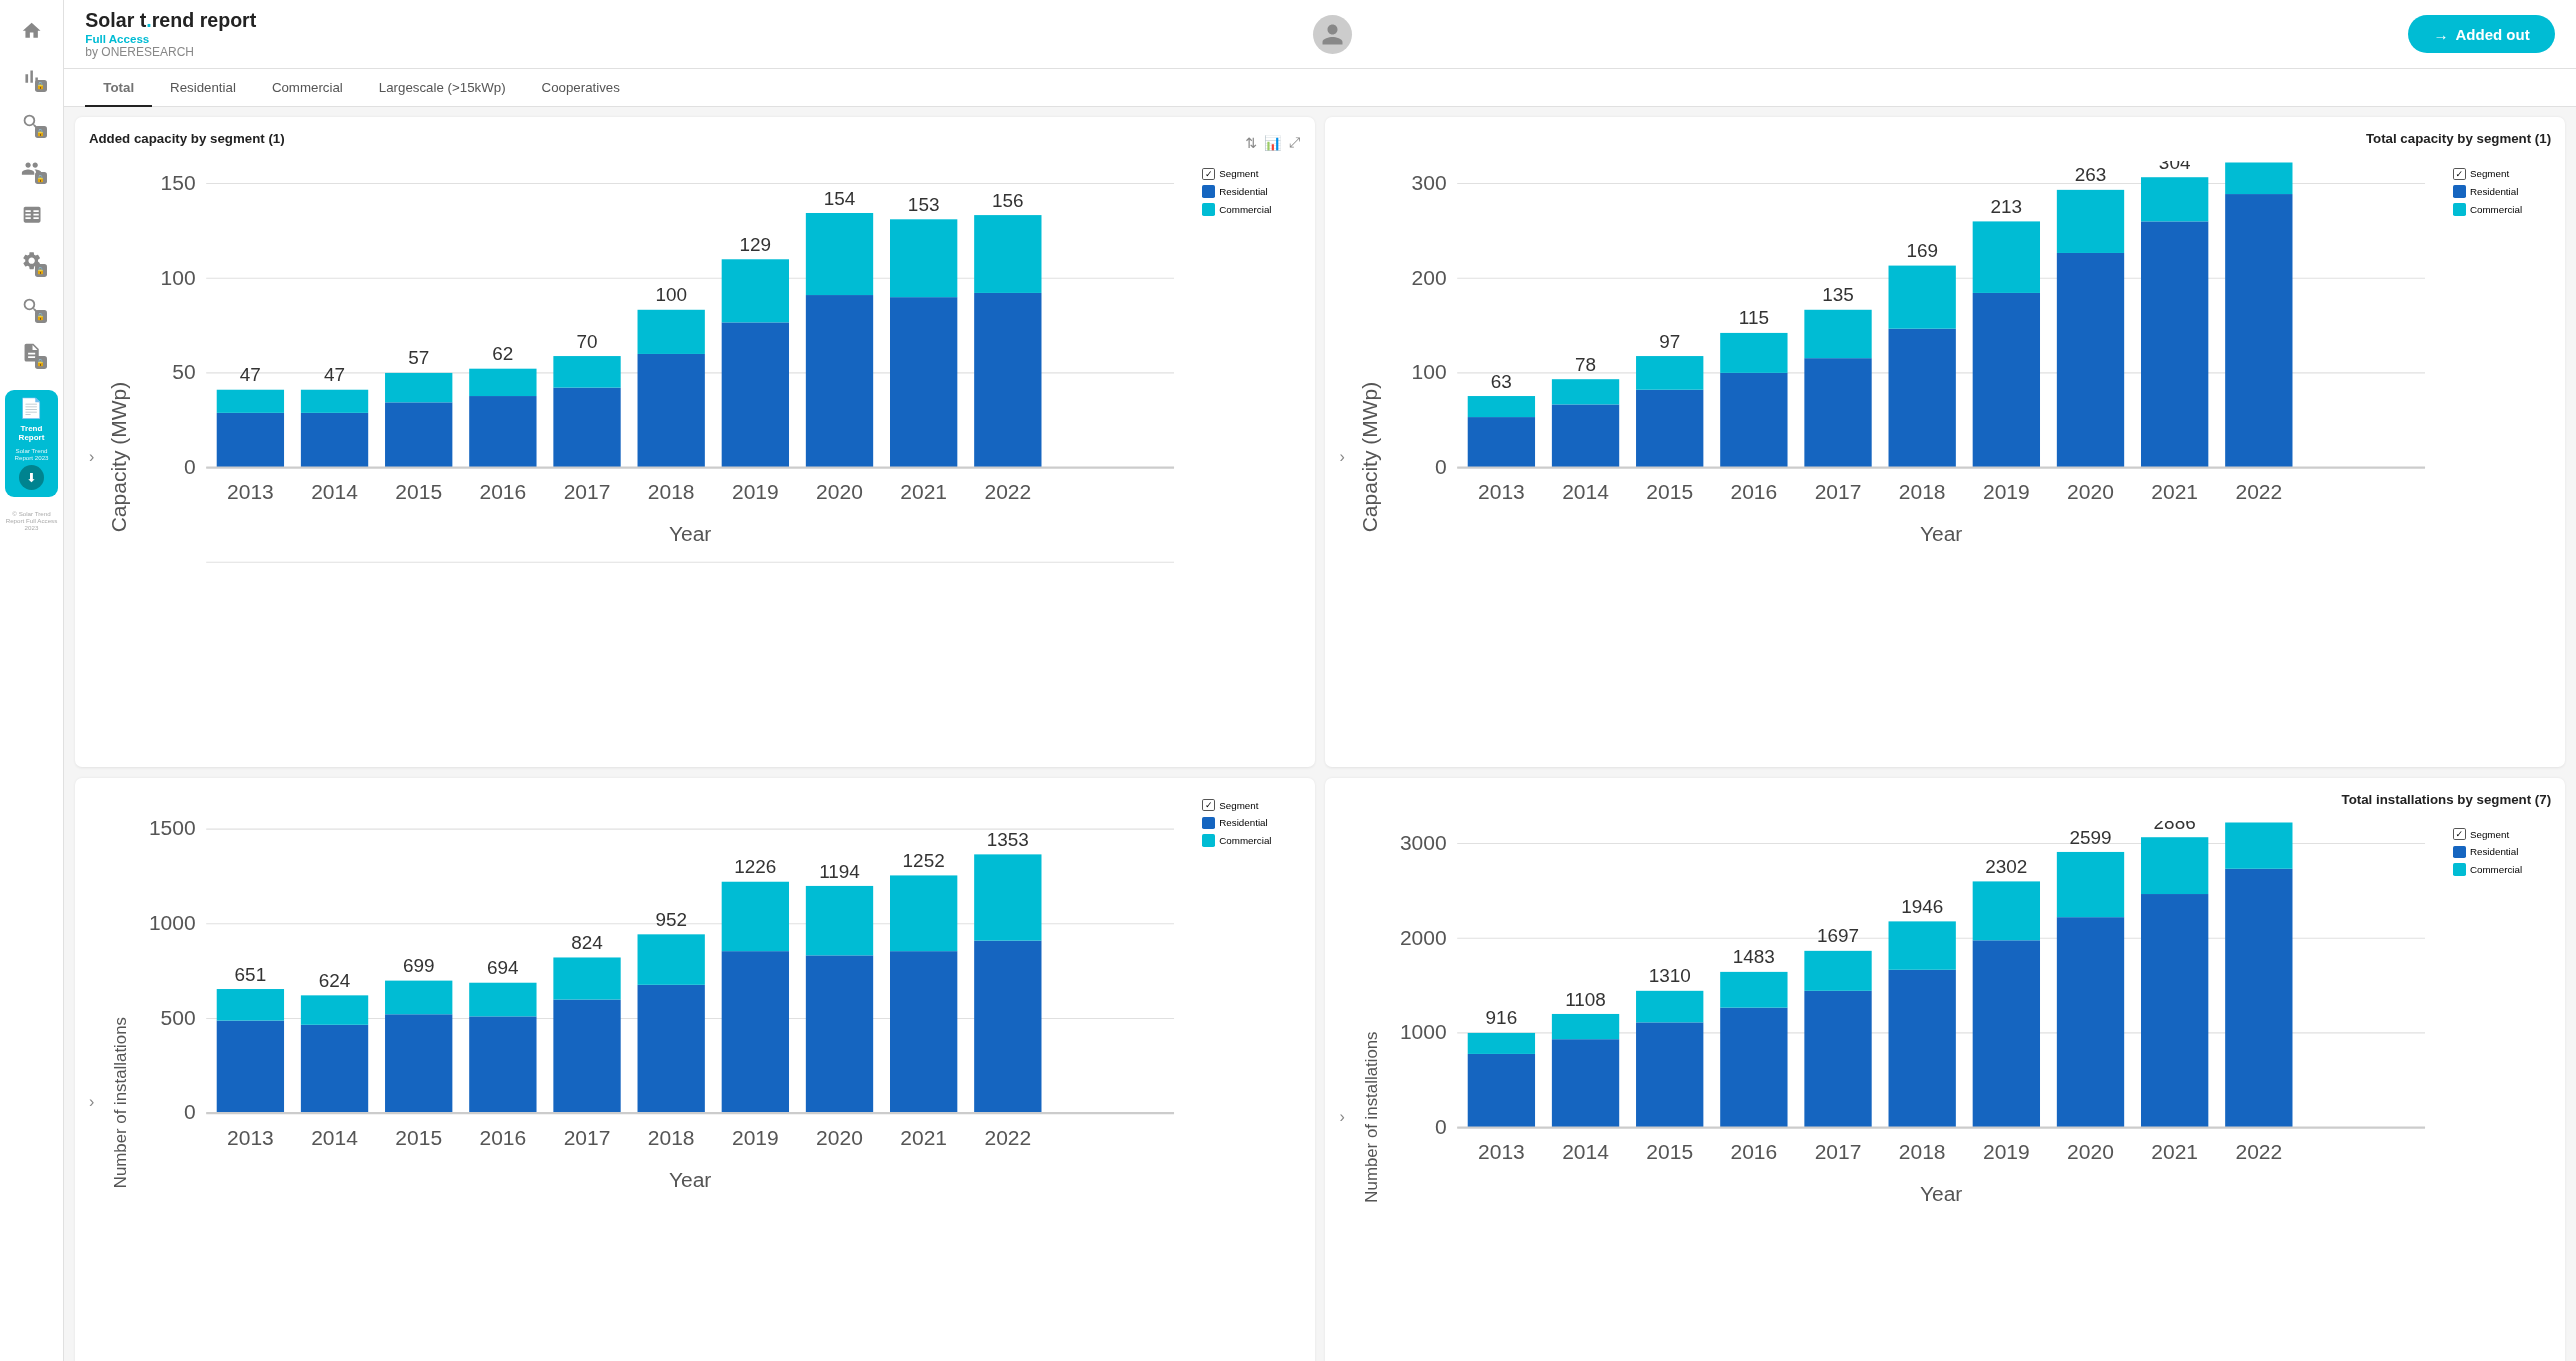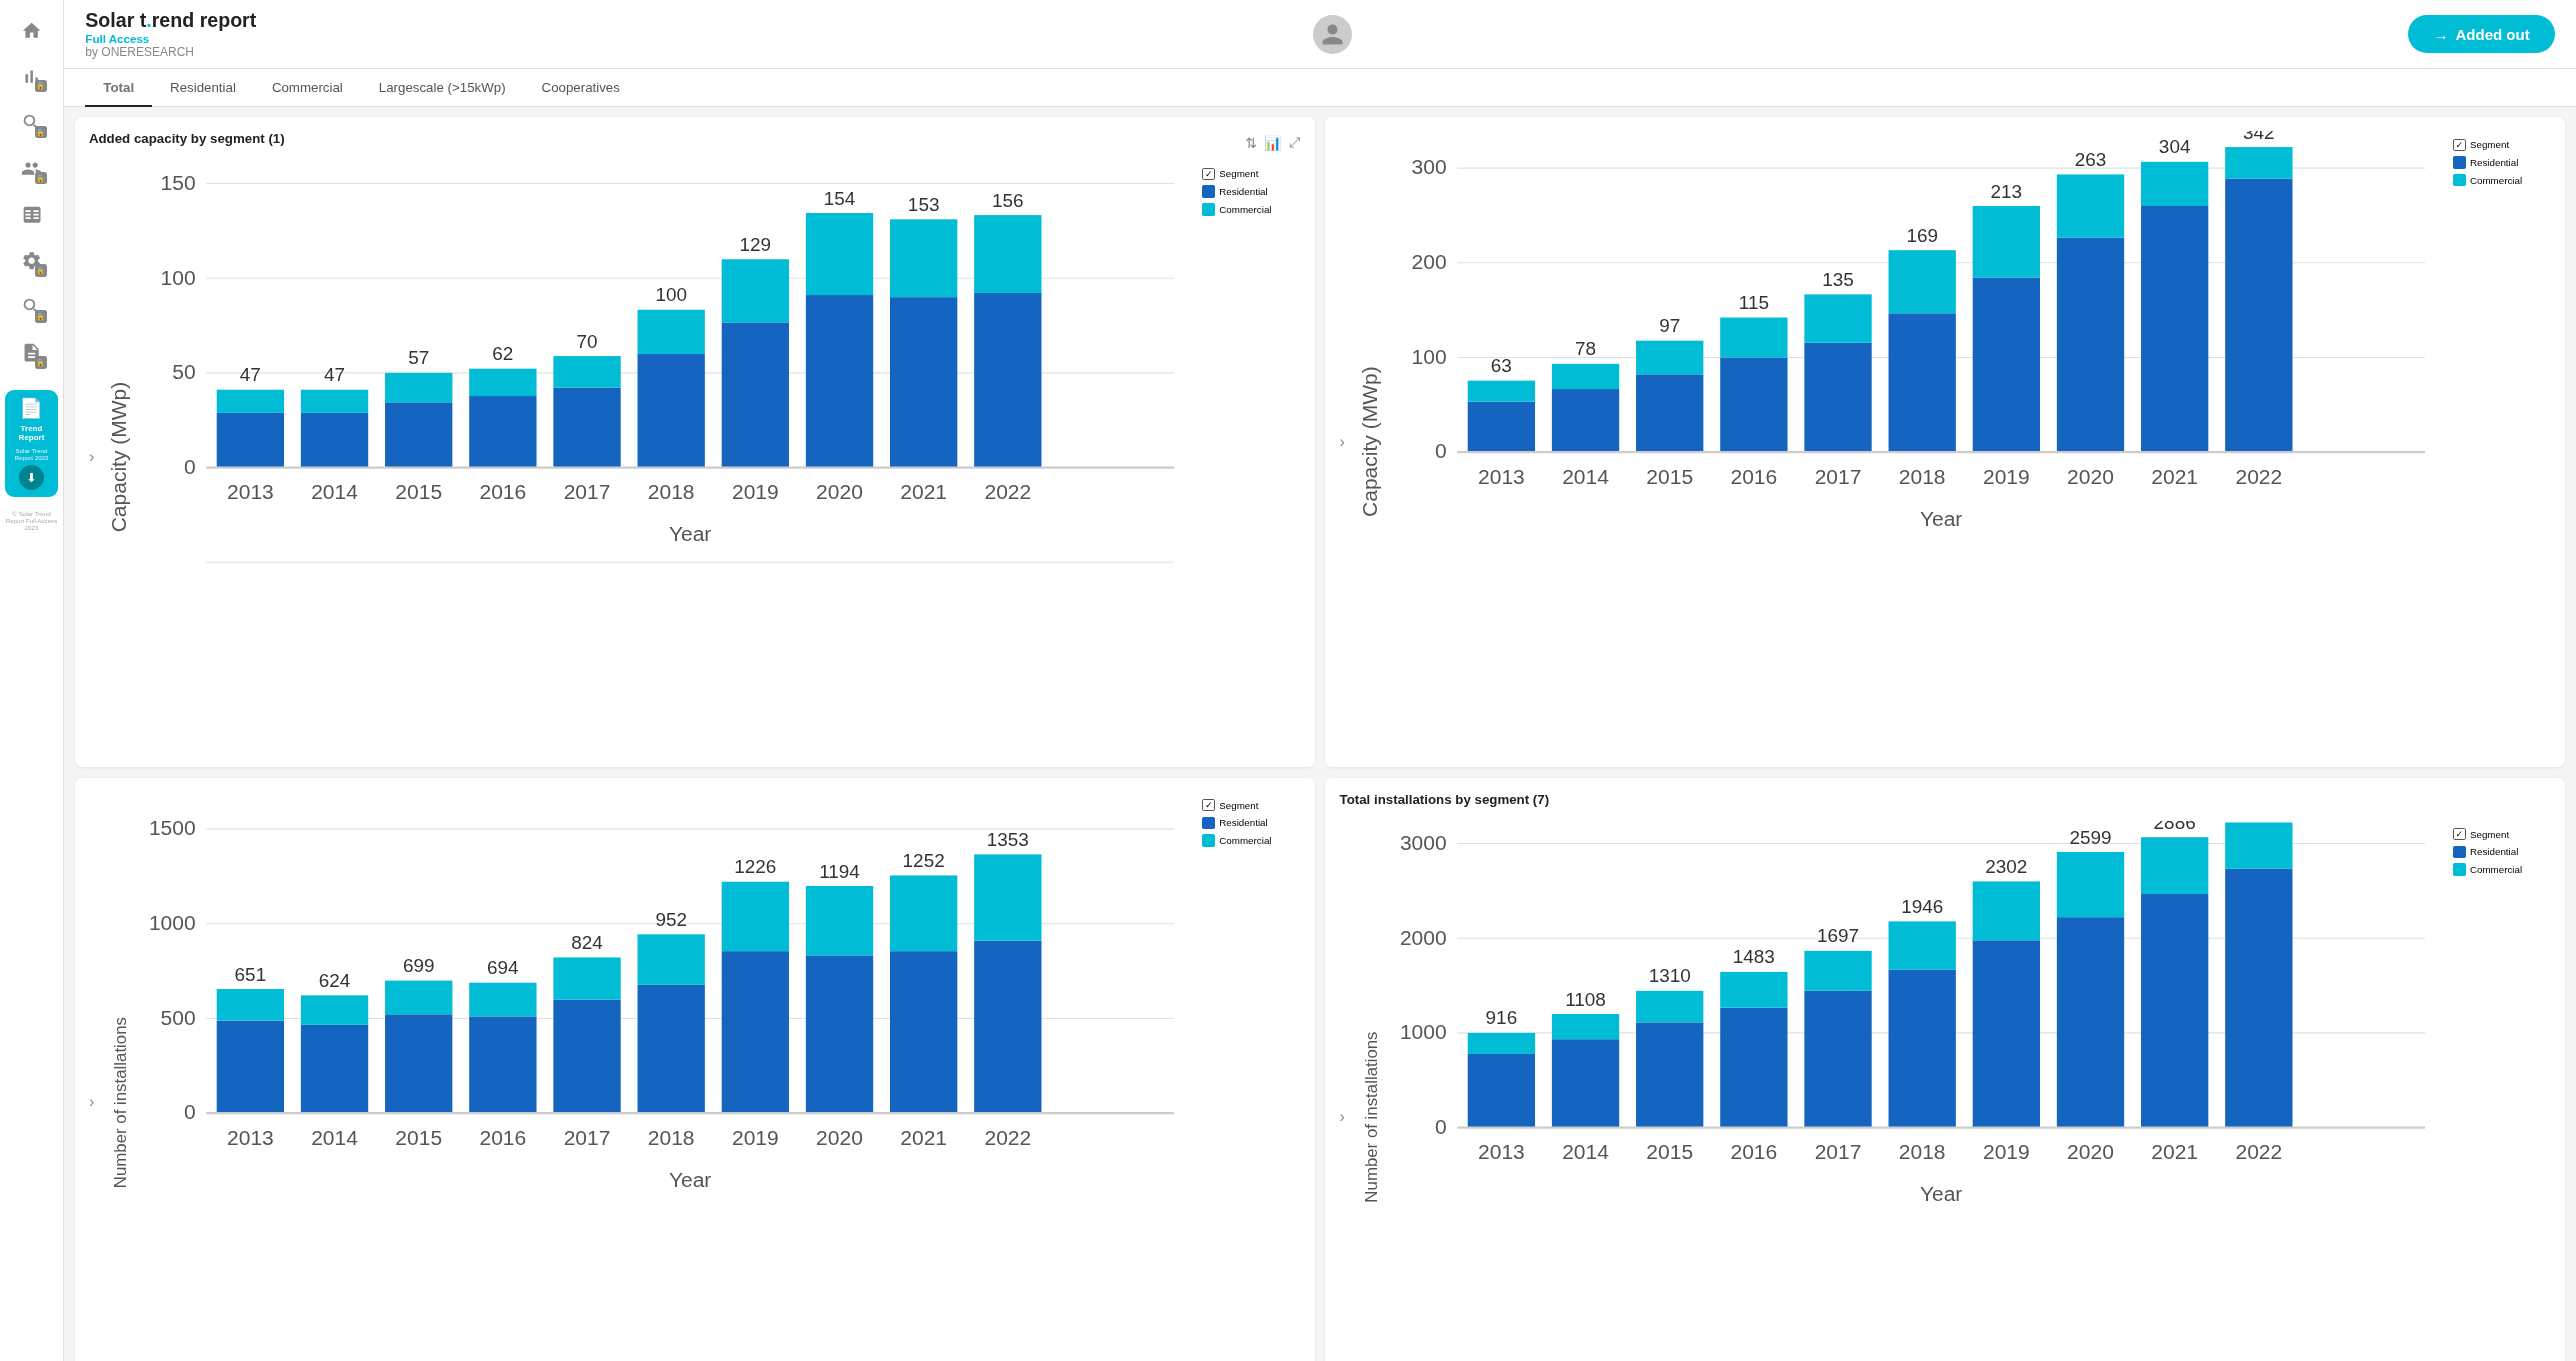--- a/index.html
+++ b/index.html
@@ -223,20 +223,21 @@
     .chart-toolbar {
       display: flex;
       gap: 7.1px;
       align-items: center;
       margin-left: auto;
     }
     .chart-header {
       display: flex;
       align-items: center;
       margin-bottom: 7.1px;
+      justify-content: flex-end;
     }
     .chart-toolbar-icon {
       color: #888;
       font-size: 14.2px;
       cursor: pointer;
     }
 
     
     .legend {
       display: flex;
@@ -485,20 +486,23 @@
           </div>
           <div class="legend-item">
             <div class="legend-color" style="background:#00bcd4;"></div>
             <span>Commercial</span>
           </div>
         </div>
       </div>
     </div>
 
     <div class="chart-card">
+      <div class="chart-header">
+        <div class="chart-title">Total capacity by segment (1)</div>
+      </div>
       <div class="chart-body">
         <button class="chevron-btn">›</button>
         <div class="chart-container">
           <svg viewBox="0 0 520 280" class="chart-svg">
             <text x="12" y="140" transform="rotate(-90,12,140)" text-anchor="middle" class="axis-label">Capacity (MWp)</text>
             <line x1="50" y1="10" x2="510" y2="10" stroke="#e0e0e0" stroke-width="0.5"></line>
             <line x1="50" y1="55" x2="510" y2="55" stroke="#e0e0e0" stroke-width="0.5"></line>
             <line x1="50" y1="100" x2="510" y2="100" stroke="#e0e0e0" stroke-width="0.5"></line>
             <line x1="50" y1="145" x2="510" y2="145" stroke="#e0e0e0" stroke-width="0.5"></line>
             <text x="45" y="13" text-anchor="end" class="axis-label">300</text>

